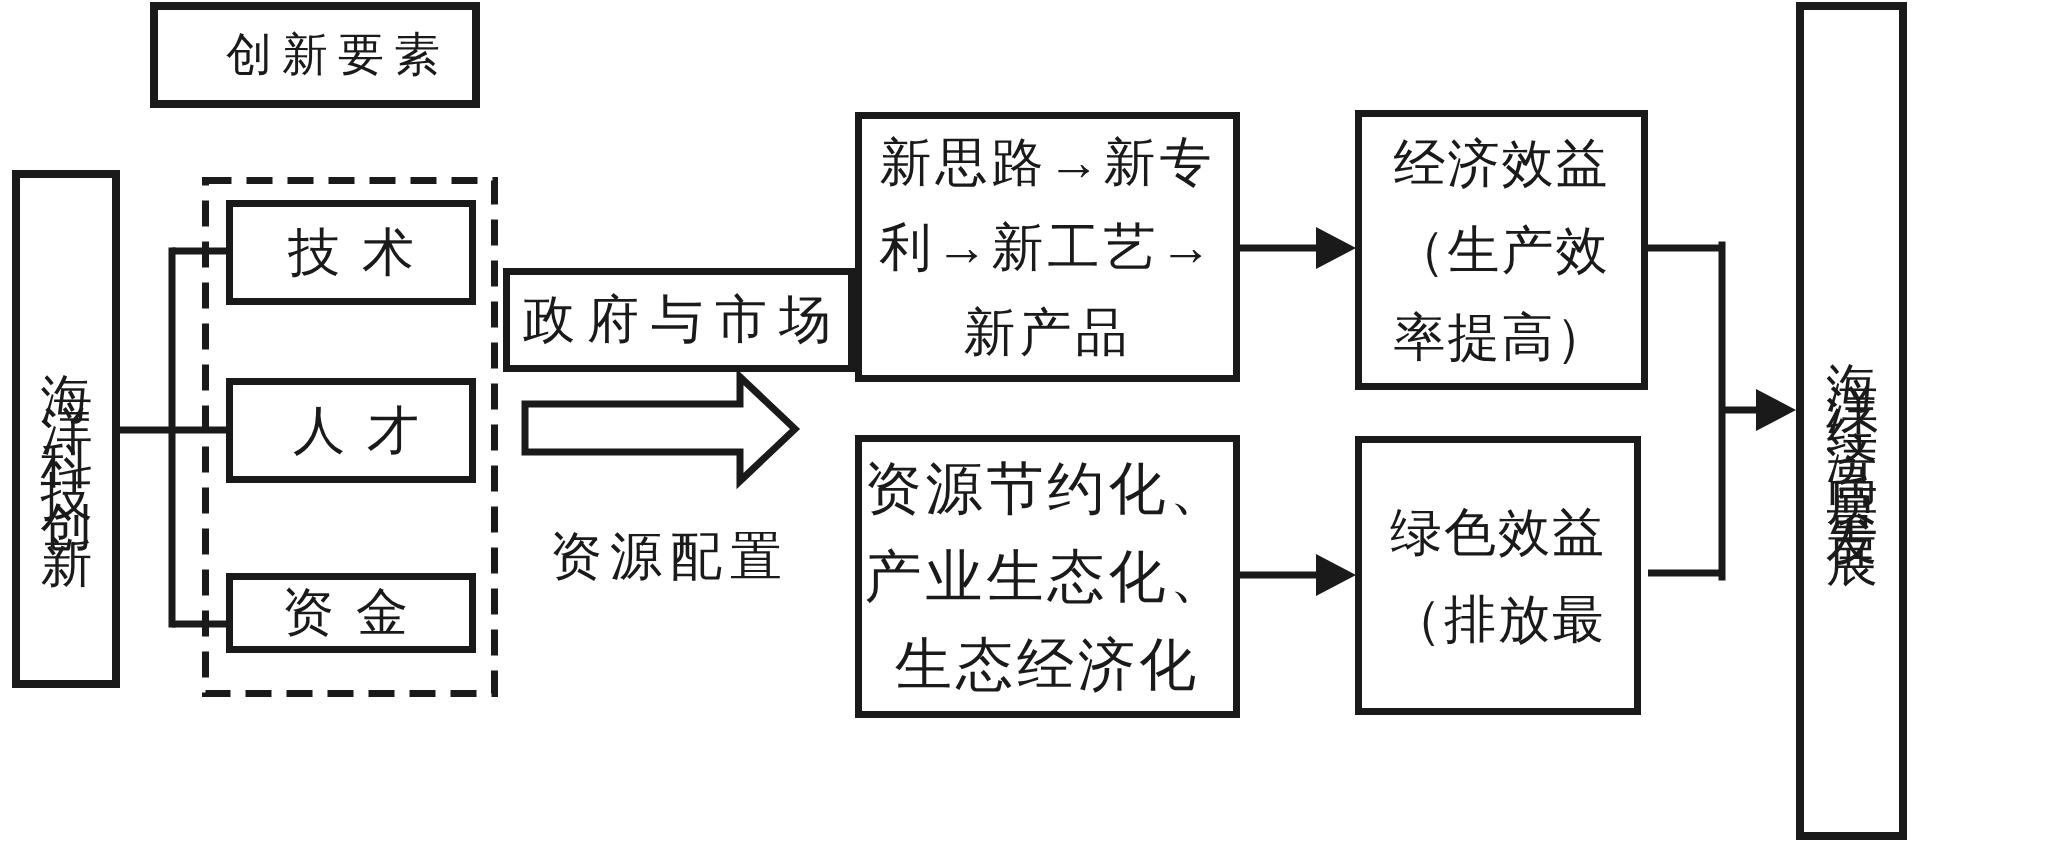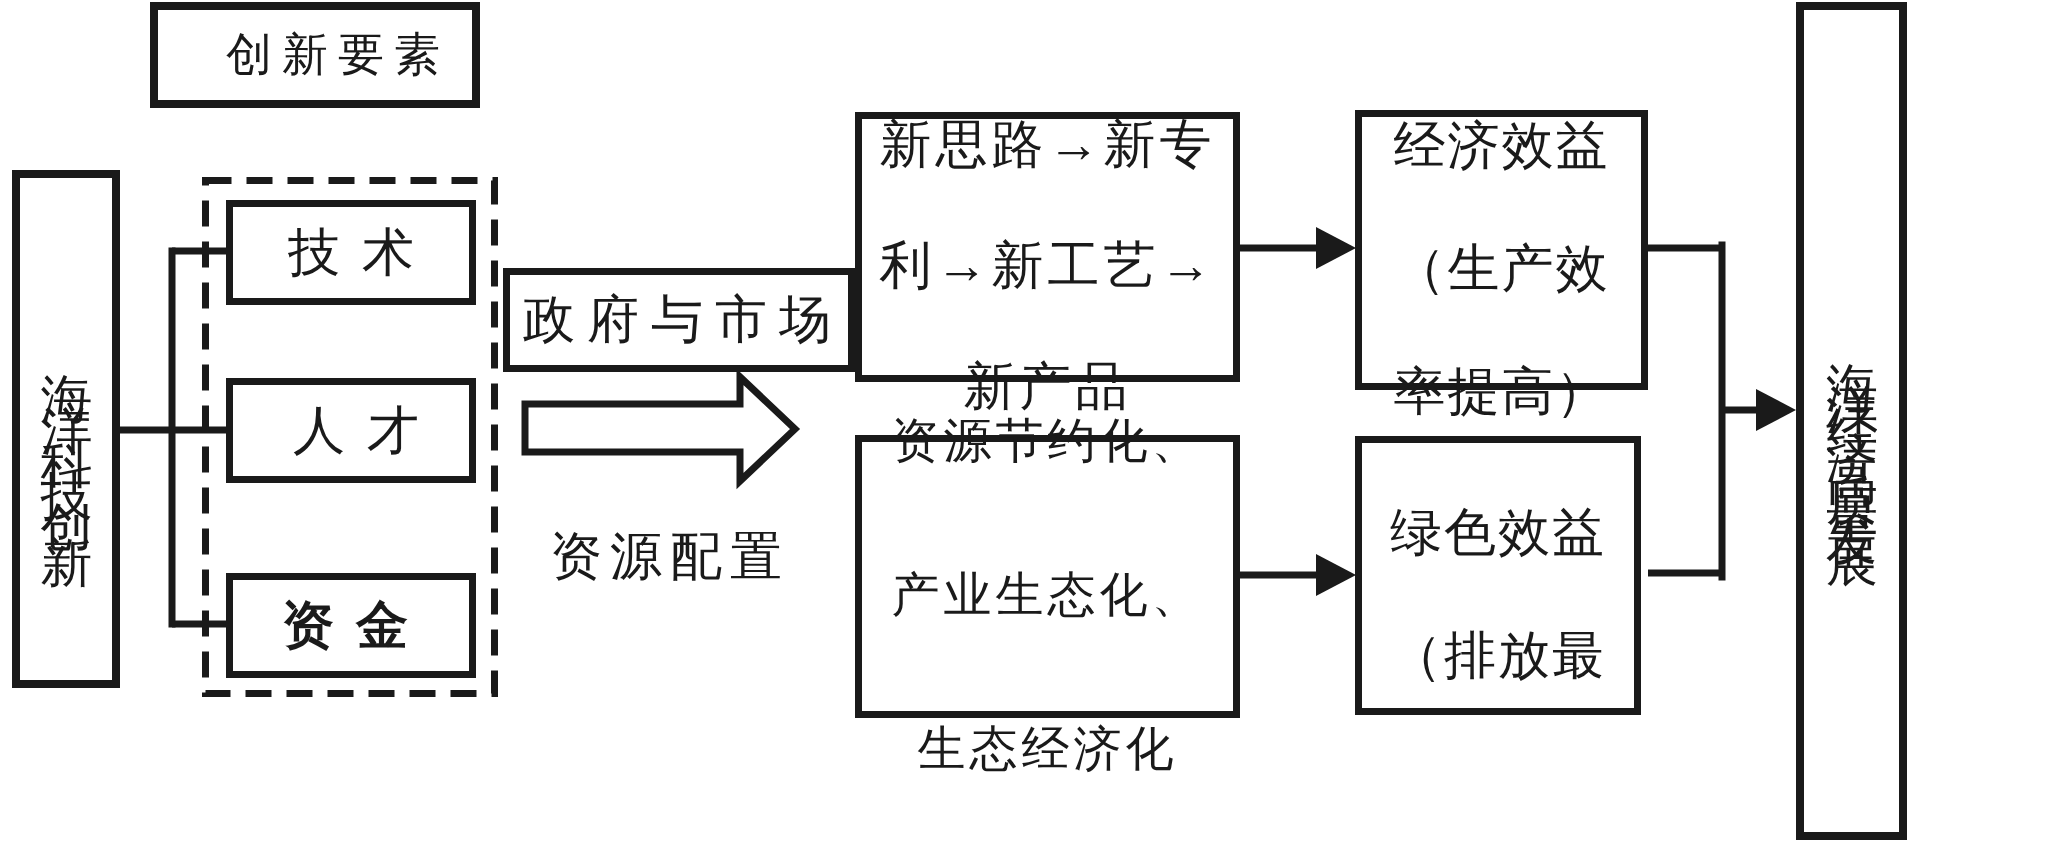--- a/index.html
+++ b/index.html
@@ -8,30 +8,30 @@
     font-family:"Liberation Serif","DejaVu Serif",serif;color:#1a1a1a;overflow:hidden;
   }
   .layer{position:absolute;left:0;top:0;z-index:0;}
   .box{
     position:absolute;box-sizing:border-box;border:7px solid #1a1a1a;background:#ffffff;
     display:flex;align-items:center;justify-content:center;text-align:center;z-index:1;
   }
   .thick{border-width:8px;}
   .vtext{writing-mode:vertical-rl;text-orientation:upright;}
   .lines{display:flex;flex-direction:column;justify-content:center;}
-  .lines div{white-space:nowrap;margin-top:36px;}
+  .lines div{white-space:nowrap;}
 
   #box-innovation{left:150px;top:2px;width:330px;height:106px;font-size:46px;letter-spacing:10px;padding-left:46px;}
   #box-marine{left:12px;top:170px;width:108px;height:518px;font-size:52px;letter-spacing:32px;}
   #box-technology{left:226px;top:200px;width:250px;height:105px;font-size:52px;letter-spacing:22px;padding-left:22px;}
   #box-talent{left:226px;top:378px;width:250px;height:105px;font-size:52px;letter-spacing:22px;padding-left:32px;}
-  #box-capital{left:226px;top:573px;width:250px;height:105px;font-size:52px;letter-spacing:22px;padding-left:10px;font-weight:bold;}
+  #box-capital{left:226px;top:573px;width:250px;height:80px;font-size:52px;letter-spacing:22px;padding-left:10px;}
   #box-gov{left:503px;top:268px;width:352px;height:104px;font-size:52px;letter-spacing:12px;padding-left:8px;}
   #box-new-ideas{left:855px;top:112px;width:385px;height:270px;font-size:52px;line-height:85px;letter-spacing:4px;}
-  #box-resource-eco{left:855px;top:435px;width:385px;height:283px;font-size:48px;line-height:88px;letter-spacing:4px;gap:30px;}
+  #box-resource-eco{left:855px;top:435px;width:385px;height:283px;font-size:57px;line-height:88px;letter-spacing:4px;}
   #box-economic{left:1355px;top:110px;width:293px;height:280px;font-size:52px;line-height:87px;letter-spacing:2px;}
   #box-green{left:1355px;top:436px;width:286px;height:279px;font-size:52px;line-height:87px;letter-spacing:2px;}
   #box-highquality{left:1796px;top:2px;width:111px;height:838px;font-size:52px;letter-spacing:22px;border-width:8px;}
   #label-resource-alloc{left:535px;top:518px;width:270px;height:78px;font-size:52px;letter-spacing:8px;z-index:1;position:absolute;display:flex;align-items:center;justify-content:center;}
 </style>
 </head>
 <body>
 
 <div class="canvas">
 

